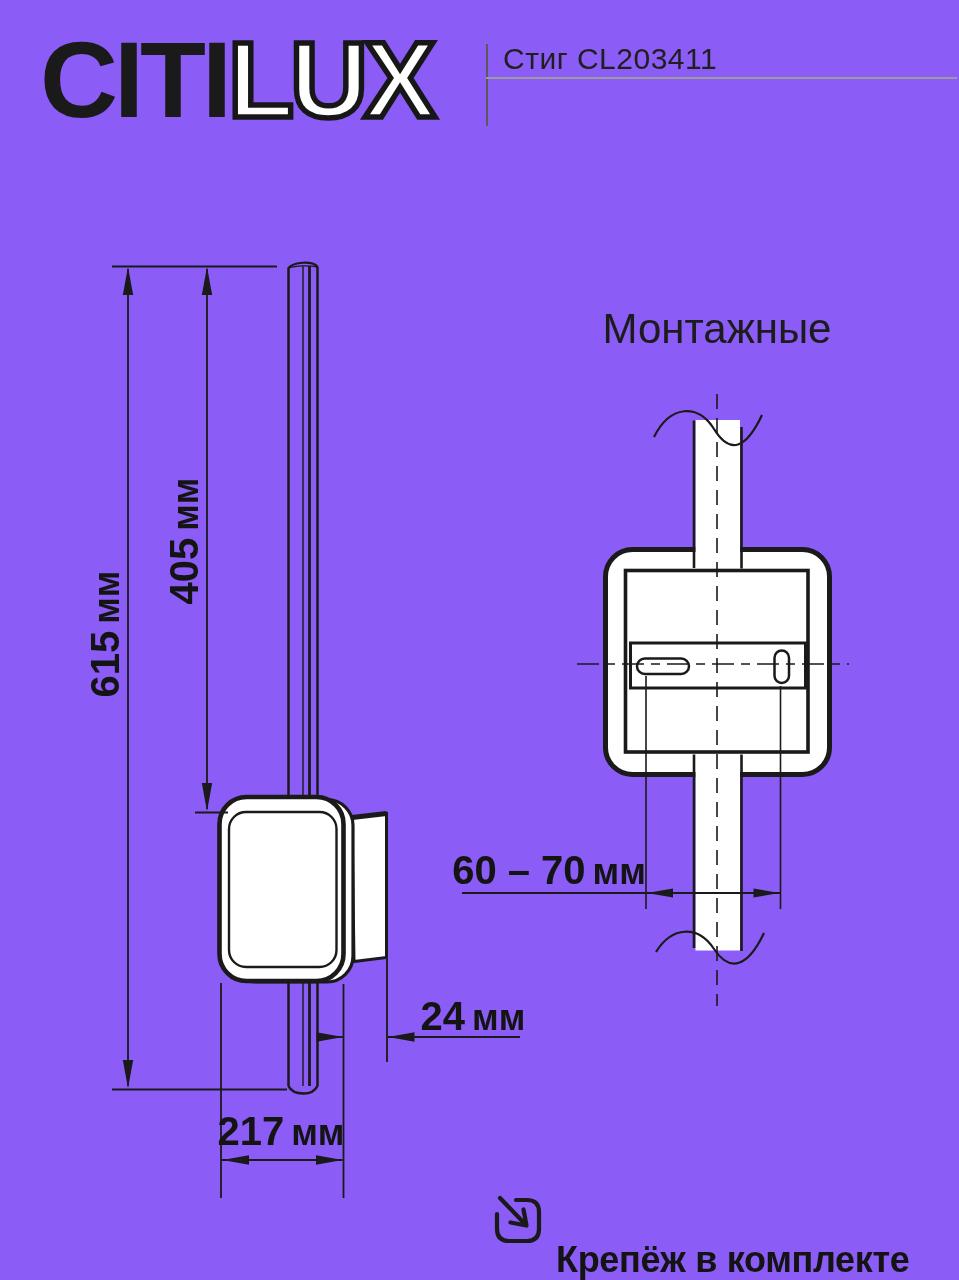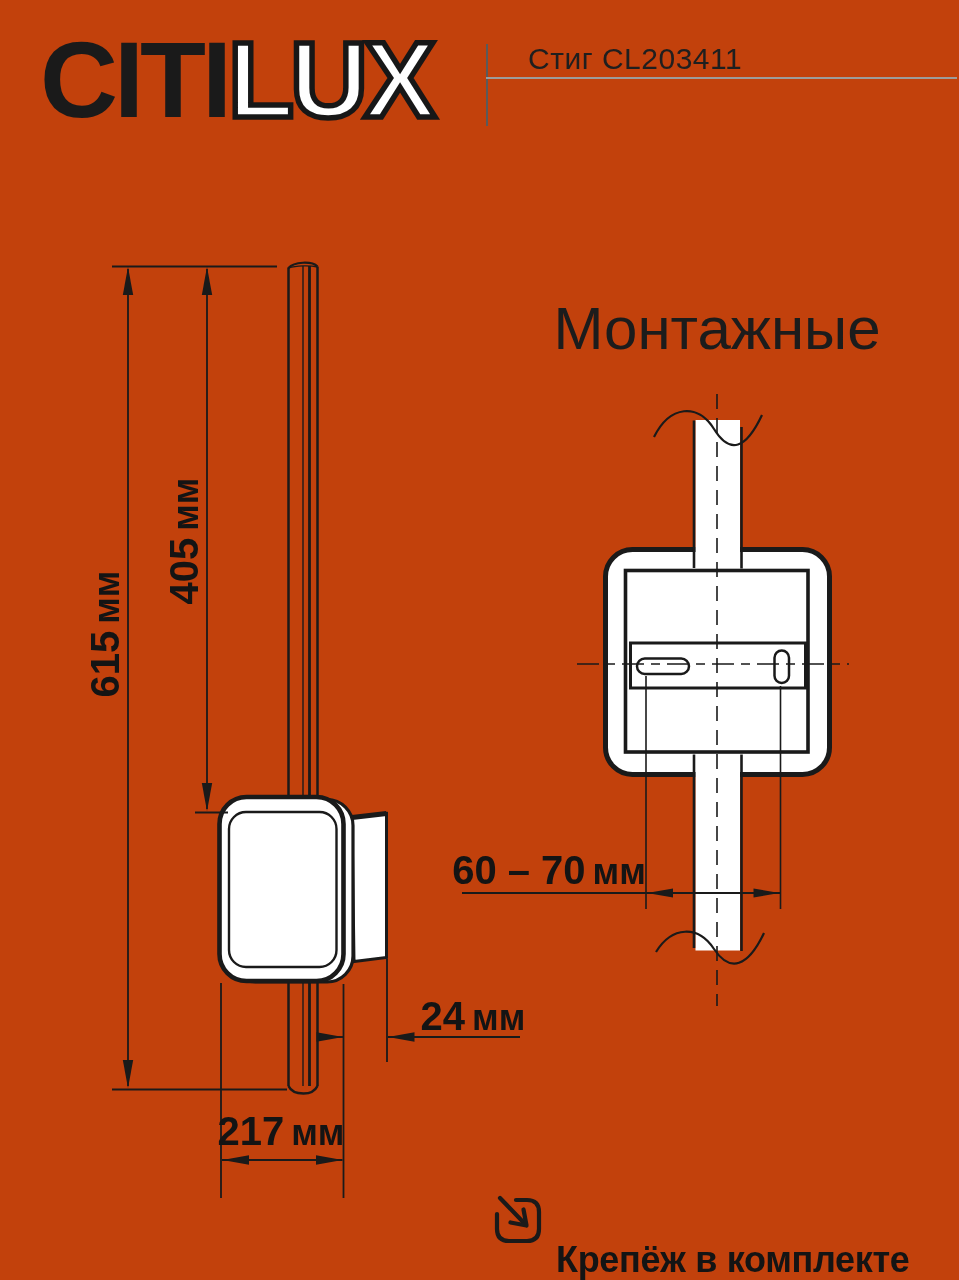--- a/index.html
+++ b/index.html
@@ -1,33 +1,33 @@
 <!DOCTYPE html>
 <html><head>
 <meta charset="utf-8">
 <style>
   html,body{margin:0;padding:0;background:#fff;}
-  .page{position:relative;width:959px;height:1280px;background:#c2410c;overflow:hidden;
+  .page{position:relative;width:959px;height:1280px;background:#8b5cf6;overflow:hidden;
         font-family:"Liberation Sans",sans-serif;color:#1a1a1a;}
   .abs{position:absolute;}
   svg{position:absolute;left:0;top:0;}
   
   .logo{left:40px;top:26px;font-size:108px;font-weight:bold;letter-spacing:-4px;line-height:1;white-space:nowrap;}
   .logo .lux{color:#fff;-webkit-text-stroke:5.5px #171717;}
   .hdr-vline{left:486px;top:44px;width:2px;height:82px;background:#5a5a5a;}
   .hdr-hline{left:486px;top:77px;width:471px;height:2px;background:#9c9c9c;}
-  .model{left:528px;top:42px;font-size:30px;letter-spacing:.5px;color:#1f1f1f;white-space:nowrap;}
+  .model{left:503px;top:42px;font-size:30px;letter-spacing:.5px;color:#1f1f1f;white-space:nowrap;}
   .sheet-title{left:502px;top:74px;font-size:52px;letter-spacing:1px;color:#141414;white-space:nowrap;}
   
   .dim{font-weight:bold;font-size:40px;white-space:nowrap;color:#141414;
        transform:translate(-50%,-50%);}
   .dim .unit{font-size:36px;margin-left:7px;}
   .rot{transform:translate(-50%,-50%) rotate(-90deg);}
   .mount-title{left:717px;top:306px;transform:translateX(-50%);text-align:center;
-               font-size:60px;line-height:45px;color:#1c1c1c;white-space:nowrap;}
+               font-size:42px;line-height:45px;color:#1c1c1c;white-space:nowrap;}
   .footer-note{left:556px;top:1199px;font-size:36px;font-weight:bold;letter-spacing:-.3px;color:#141414;white-space:nowrap;margin-top:40px;}
 </style>
 </head>
 <body>
 
 <div class="page">
 
   <svg width="959" height="1280" viewBox="0 0 959 1280">
 
     <g stroke="#1a1a1a" fill="none">

